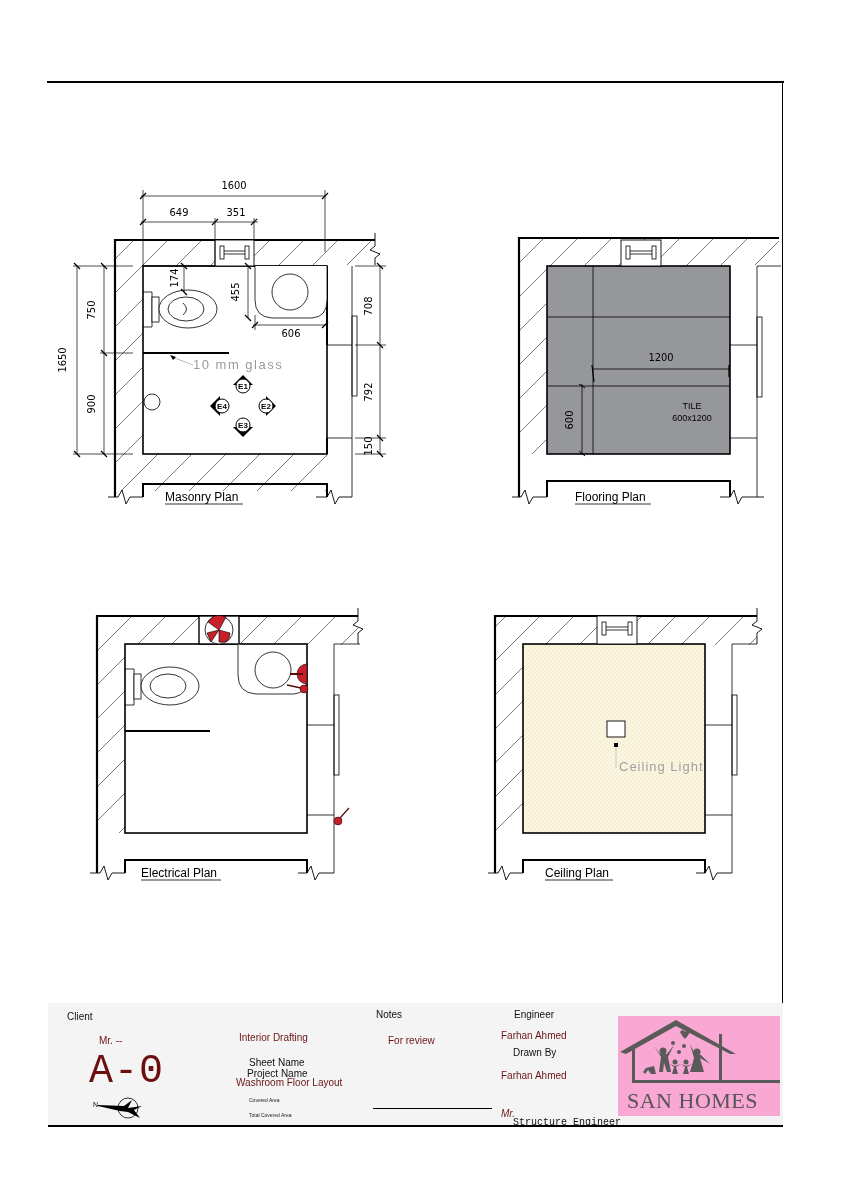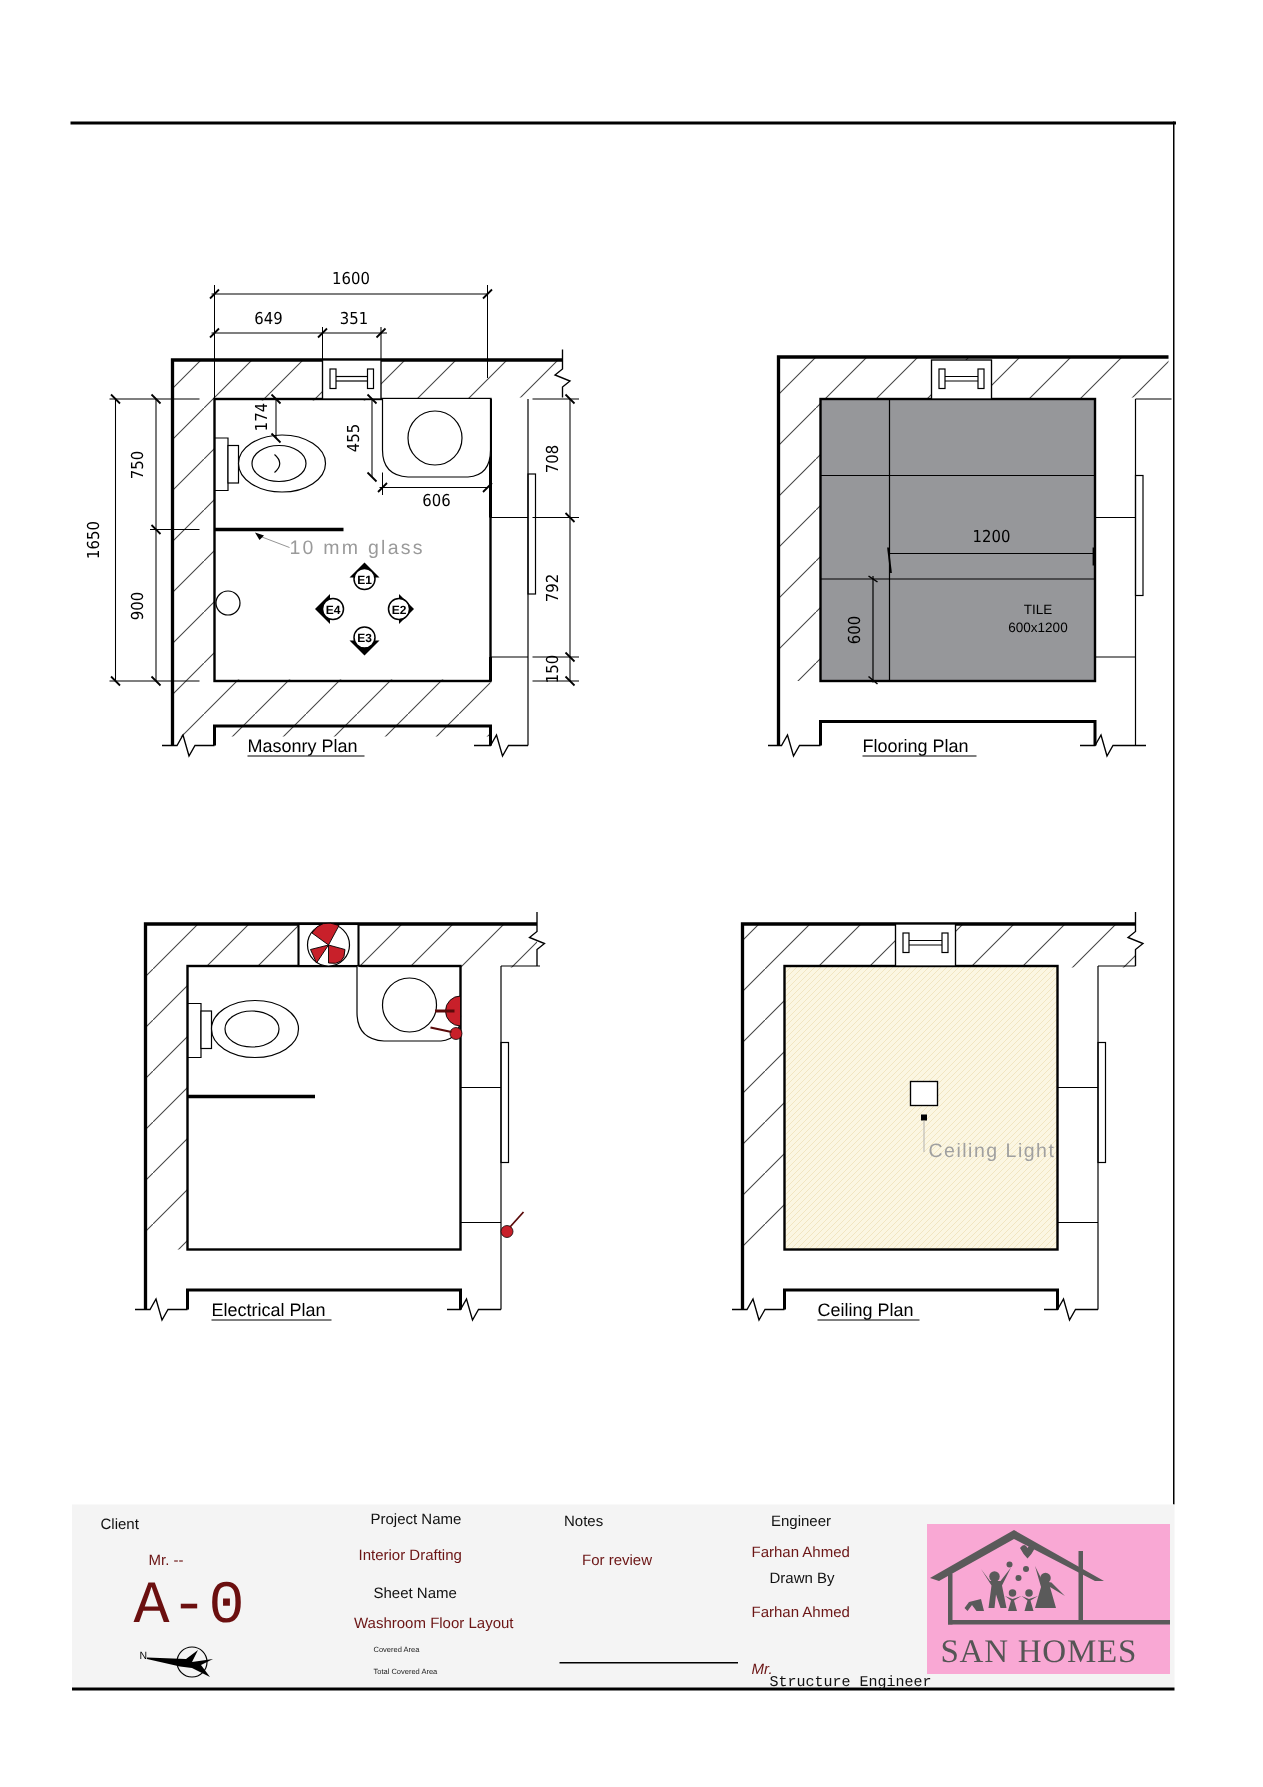--- a/index.html
+++ b/index.html
@@ -282,21 +282,21 @@
 
 <div class="tb tb-label" style="left:67px; top:1011px;text-align:center;">Client</div>
 <div class="tb tb-value" style="left:99px; top:1035px;">Mr. --</div>
 <div class="tb sheet-code" style="left:89px; top:1049px;">A-0</div>
 <div class="tb" style="left:93px; top:1101px; font-size:7px; color:#000;">N</div>
 <svg style="position:absolute; left:98px; top:1096px;" width="48" height="24">
   <circle cx="30" cy="12" r="10" fill="none" stroke="#000" stroke-width="0.8"></circle>
   <polygon points="0,9 26,10 34,4 30,12 44,10 36,14 42,22 30,16 22,15 0,10" fill="#000"></polygon>
 </svg>
 
-<div class="tb tb-label" style="left:247px; top:1008px;">Project Name</div>
+<div class="tb tb-label" style="left:247px; top:1068px;">Project Name</div>
 <div class="tb tb-value" style="left:239px; top:1032px;">Interior Drafting</div>
 <div class="tb tb-label" style="left:249px; top:1057px;">Sheet Name</div>
 <div class="tb tb-value" style="left:236px; top:1077px;">Washroom Floor Layout</div>
 <div class="tb tb-tiny" style="left:249px; top:1097px;">Covered Area</div>
 <div class="tb tb-tiny" style="left:249px; top:1112px;">Total Covered Area</div>
 
 <div class="tb tb-label" style="left:376px; top:1009px;">Notes</div>
 <div class="tb tb-value" style="left:388px; top:1035px;">For review</div>
 <div class="sig-line"></div>
 

